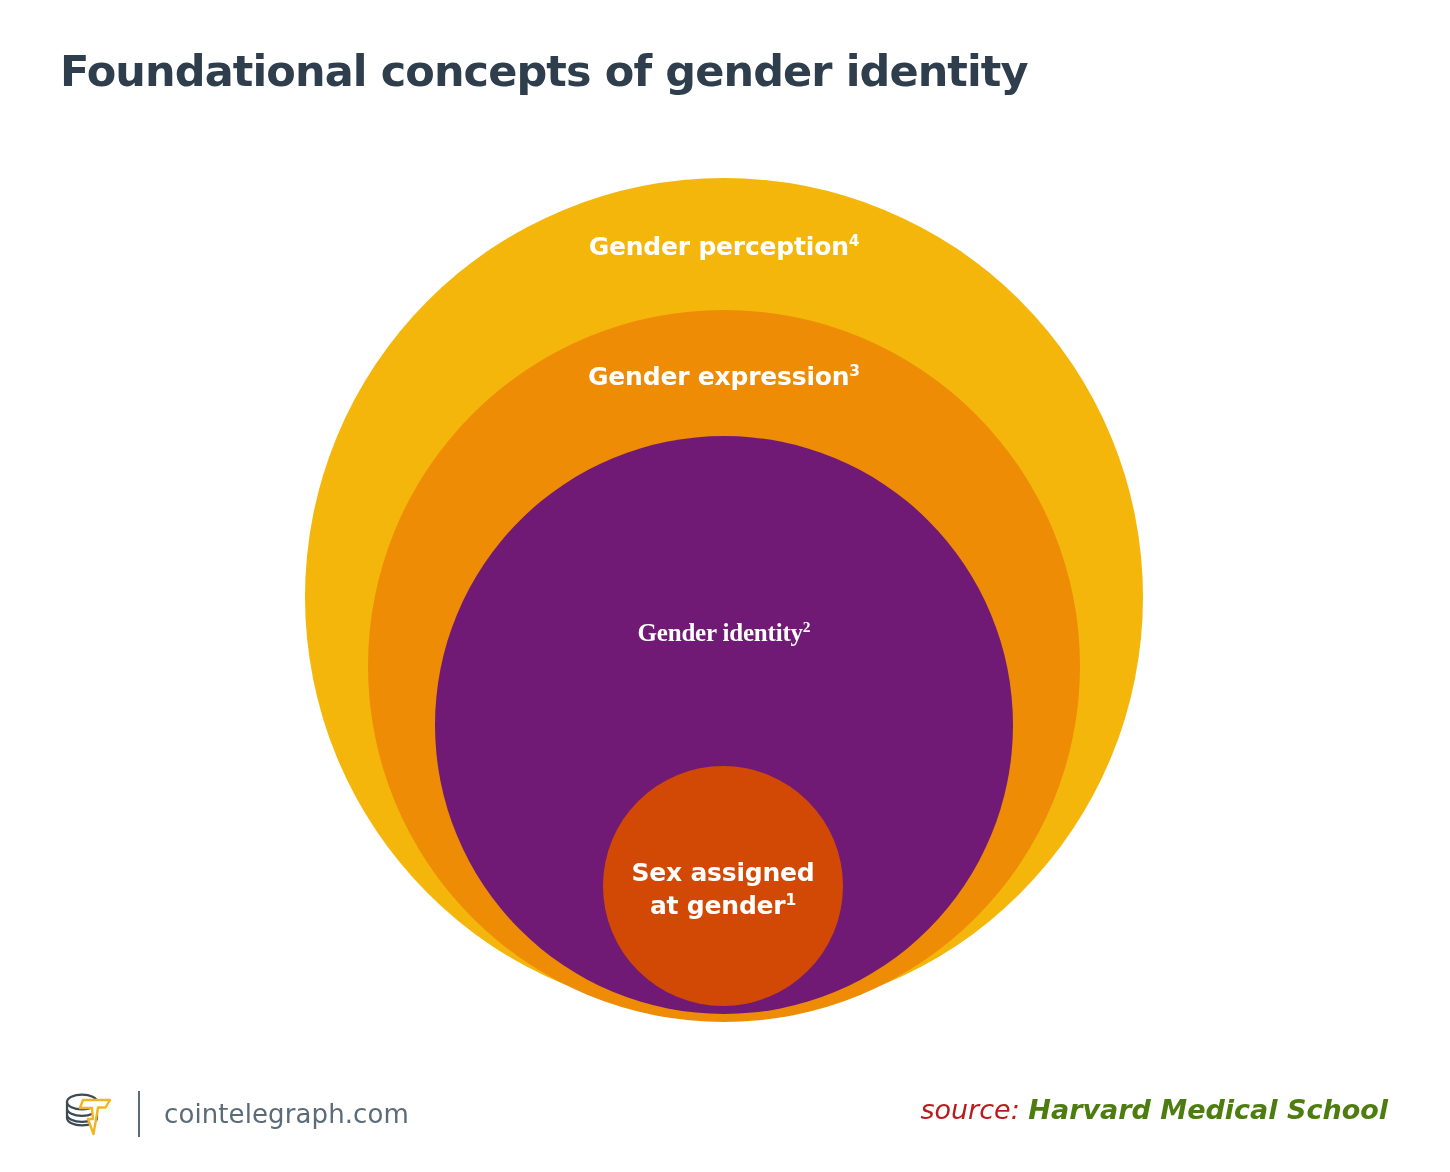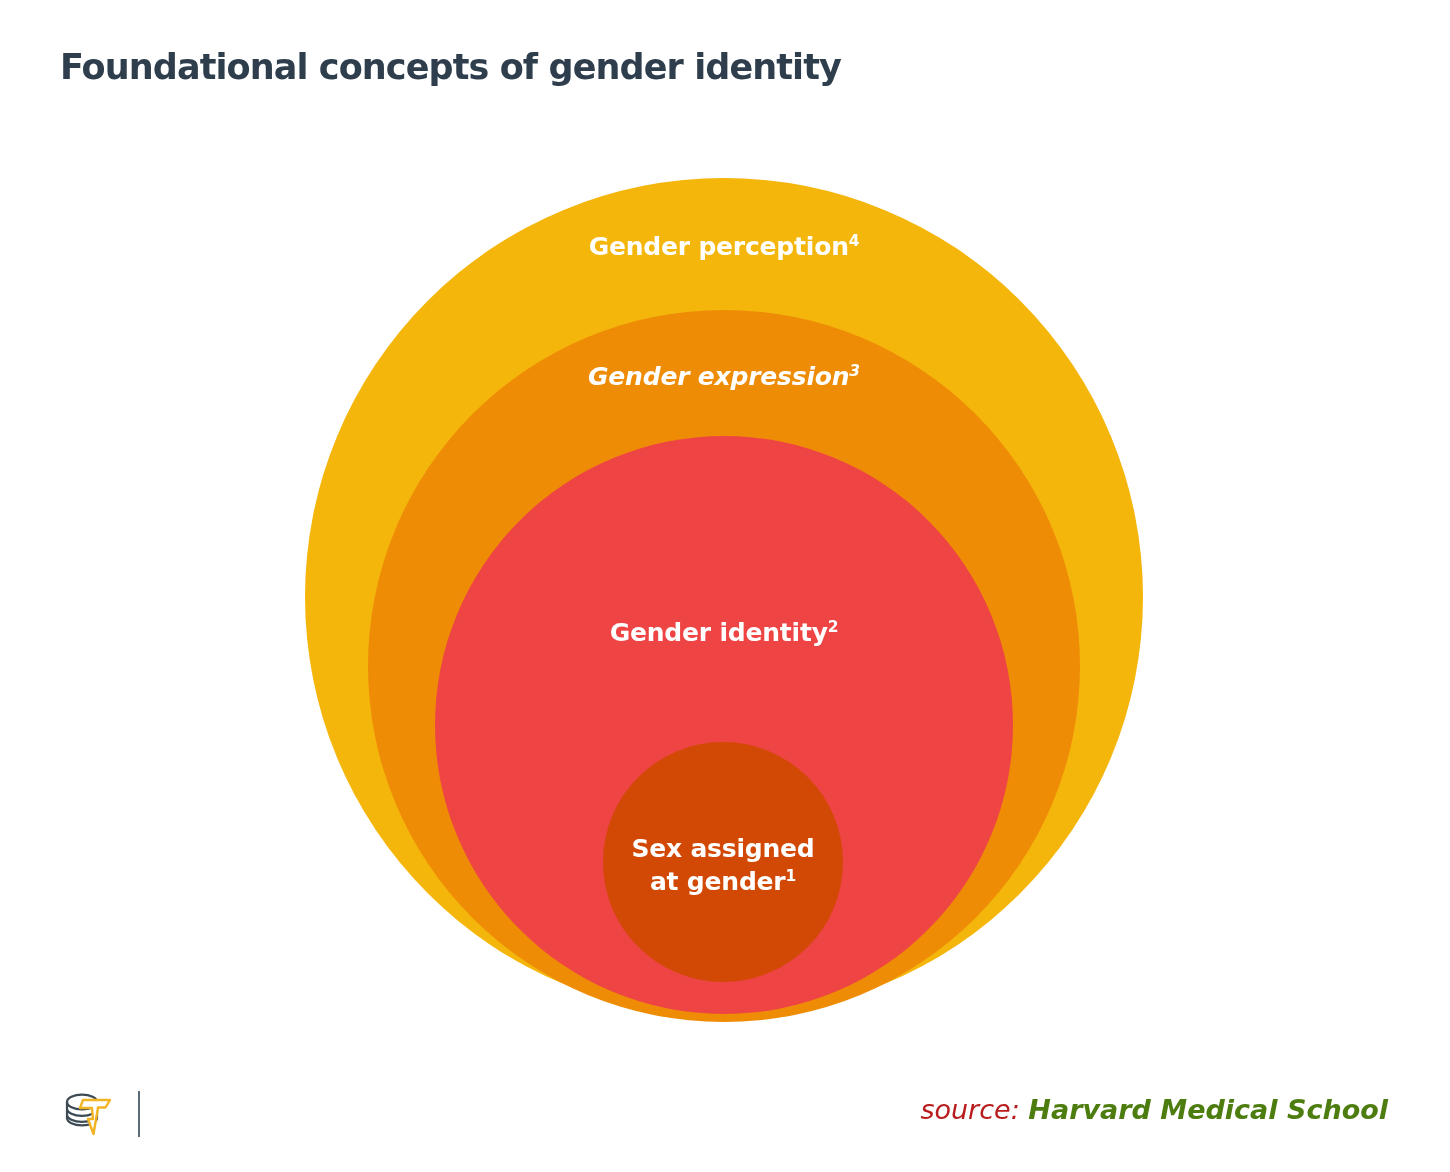--- a/index.html
+++ b/index.html
@@ -16,21 +16,21 @@
     position: relative;
     overflow: hidden;
   }
 
   
   .page-title {
     position: absolute;
     left: 60px;
     top: 48px;
     width: 1200px;
-    font-size: 35px;
+    font-size: 43px;
     font-weight: bold;
     letter-spacing: -0.9px;
     color: #2f3d४7;
     color: #2f3e4c;
     line-height: 1.1;
     white-space: nowrap;
   }
 
   
   .diagram {
@@ -71,25 +71,25 @@
   #circle-perception {
     left: 305px;  top: 178px;  width: 838px; height: 838px;
   }
   #circle-expression {
     left: 368px;  top: 310px;  width: 712px; height: 712px;
   }
   #circle-identity {
     left: 435px;  top: 436px;  width: 578px; height: 578px;
   }
   #circle-birth {
-    left: 603px;  top: 742px;  width: 240px; height: 240px;
+    left: 603px;  top: 766px;  width: 240px; height: 240px;
   }
 
   #label-perception { top: 52px; }
-  #label-expression { top: 50px; font-style: italic; }
+  #label-expression { top: 50px; }
   #label-identity   { top: 180px; }
   #label-birth      { top: 90px; font-size: 25px; white-space: normal; }
 
   
   .footer {
     position: absolute;
     left: 0;
     bottom: 0;
     width: 1450px;
     height: 112px;
@@ -152,21 +152,21 @@
       <span>Gender perception</span><span class="sup">4</span>
     </div>
   </div>
 
   <div class="circle" id="circle-expression" style="background: rgb(238, 140, 6);">
     <div class="circle-label" id="label-expression">
       <span>Gender expression</span><span class="sup">3</span>
     </div>
   </div>
 
-  <div class="circle" id="circle-identity" style="background: #ef4444;">
+  <div class="circle" id="circle-identity" style="background: #701a75; font-family: Liberation Serif, serif;">
     <div class="circle-label" id="label-identity">
       <span>Gender identity</span><span class="sup">2</span>
     </div>
   </div>
 
   <div class="circle" id="circle-birth" style="background: rgb(210, 73, 5);">
     <div class="circle-label" id="label-birth">
       <span>Sex assigned</span><br><span>at gender</span><span class="sup">1</span>
     </div>
   </div>
@@ -181,20 +181,21 @@
         <g fill="none" stroke="#3c4a54" stroke-width="2.2">
           <ellipse cx="20" cy="14" rx="15" ry="7.4"></ellipse>
           <path d="M5 14 v16 c0 4.1 6.7 7.4 15 7.4 s15 -3.3 15 -7.4 V14"></path>
           <path d="M5 20.5 c0 4.1 6.7 7.4 15 7.4 s15 -3.3 15 -7.4"></path>
           <path d="M5 26.5 c0 4.1 6.7 7.4 15 7.4 s15 -3.3 15 -7.4"></path>
         </g>
         <path d="M21 12 H48 L43.5 19.5 H36 L31.5 46 L26 31 H31 L30 20 H18 Z" fill="#ffffff" stroke="#F2B422" stroke-width="2.4" stroke-linejoin="round"></path>
       </svg>
     </span>
     <span class="footer-divider"></span>
+    <span class="brand-name">cointelegraph.com</span>
   </div>
 
   <div class="footer-right">
     <span class="src-label">source:</span>
     <span class="src-value">Harvard Medical School</span>
   </div>
 
 </div>
 
 </body></html>

